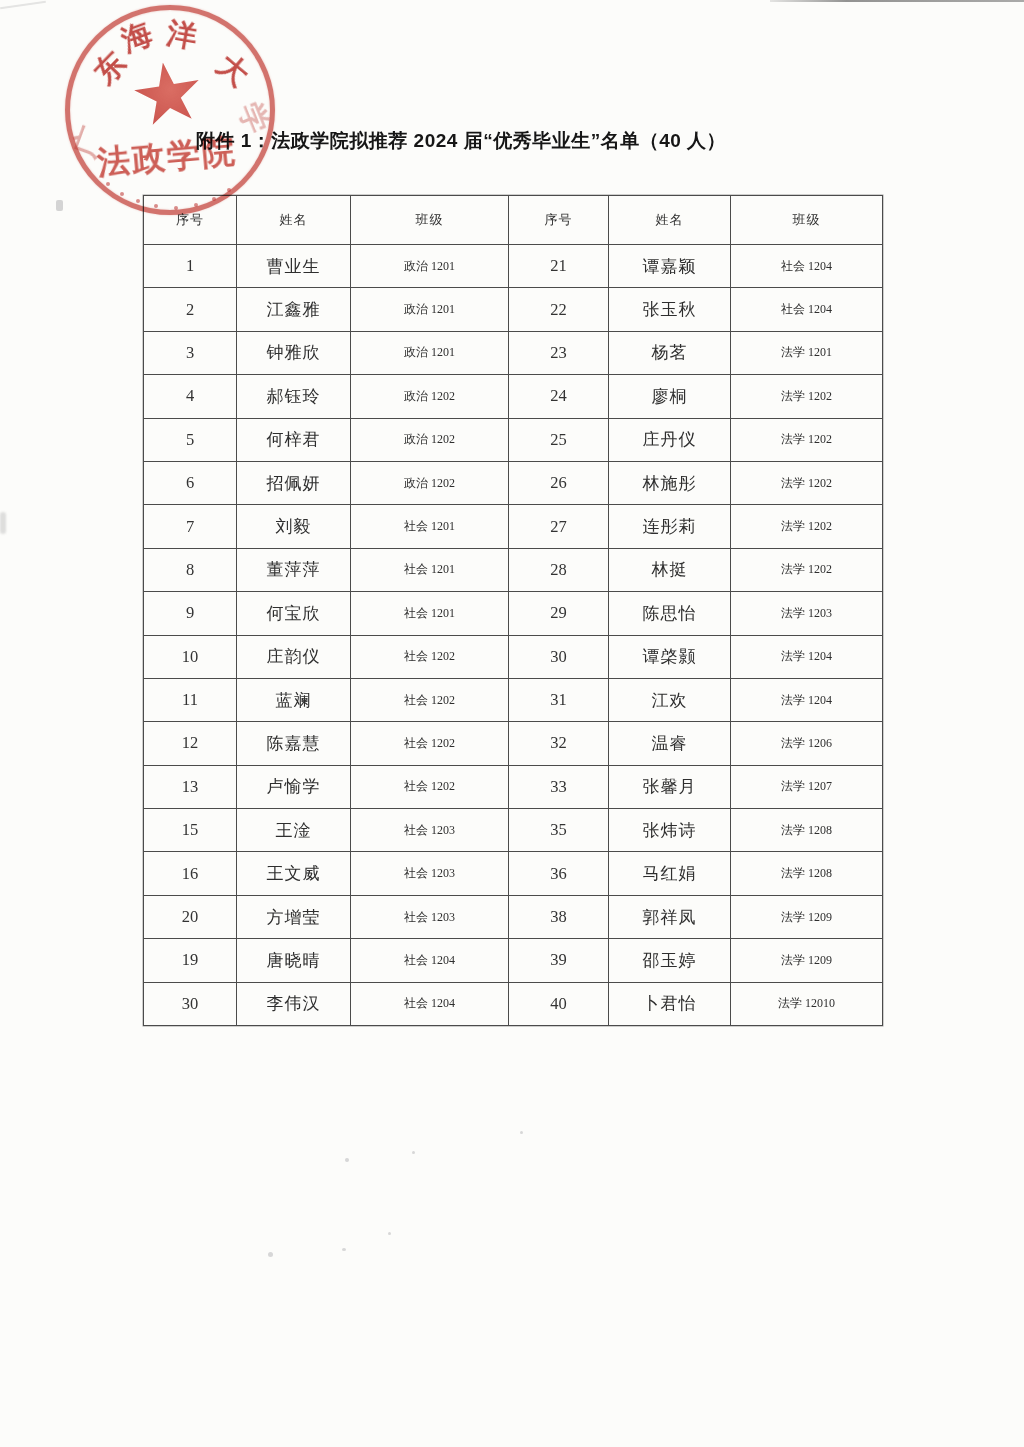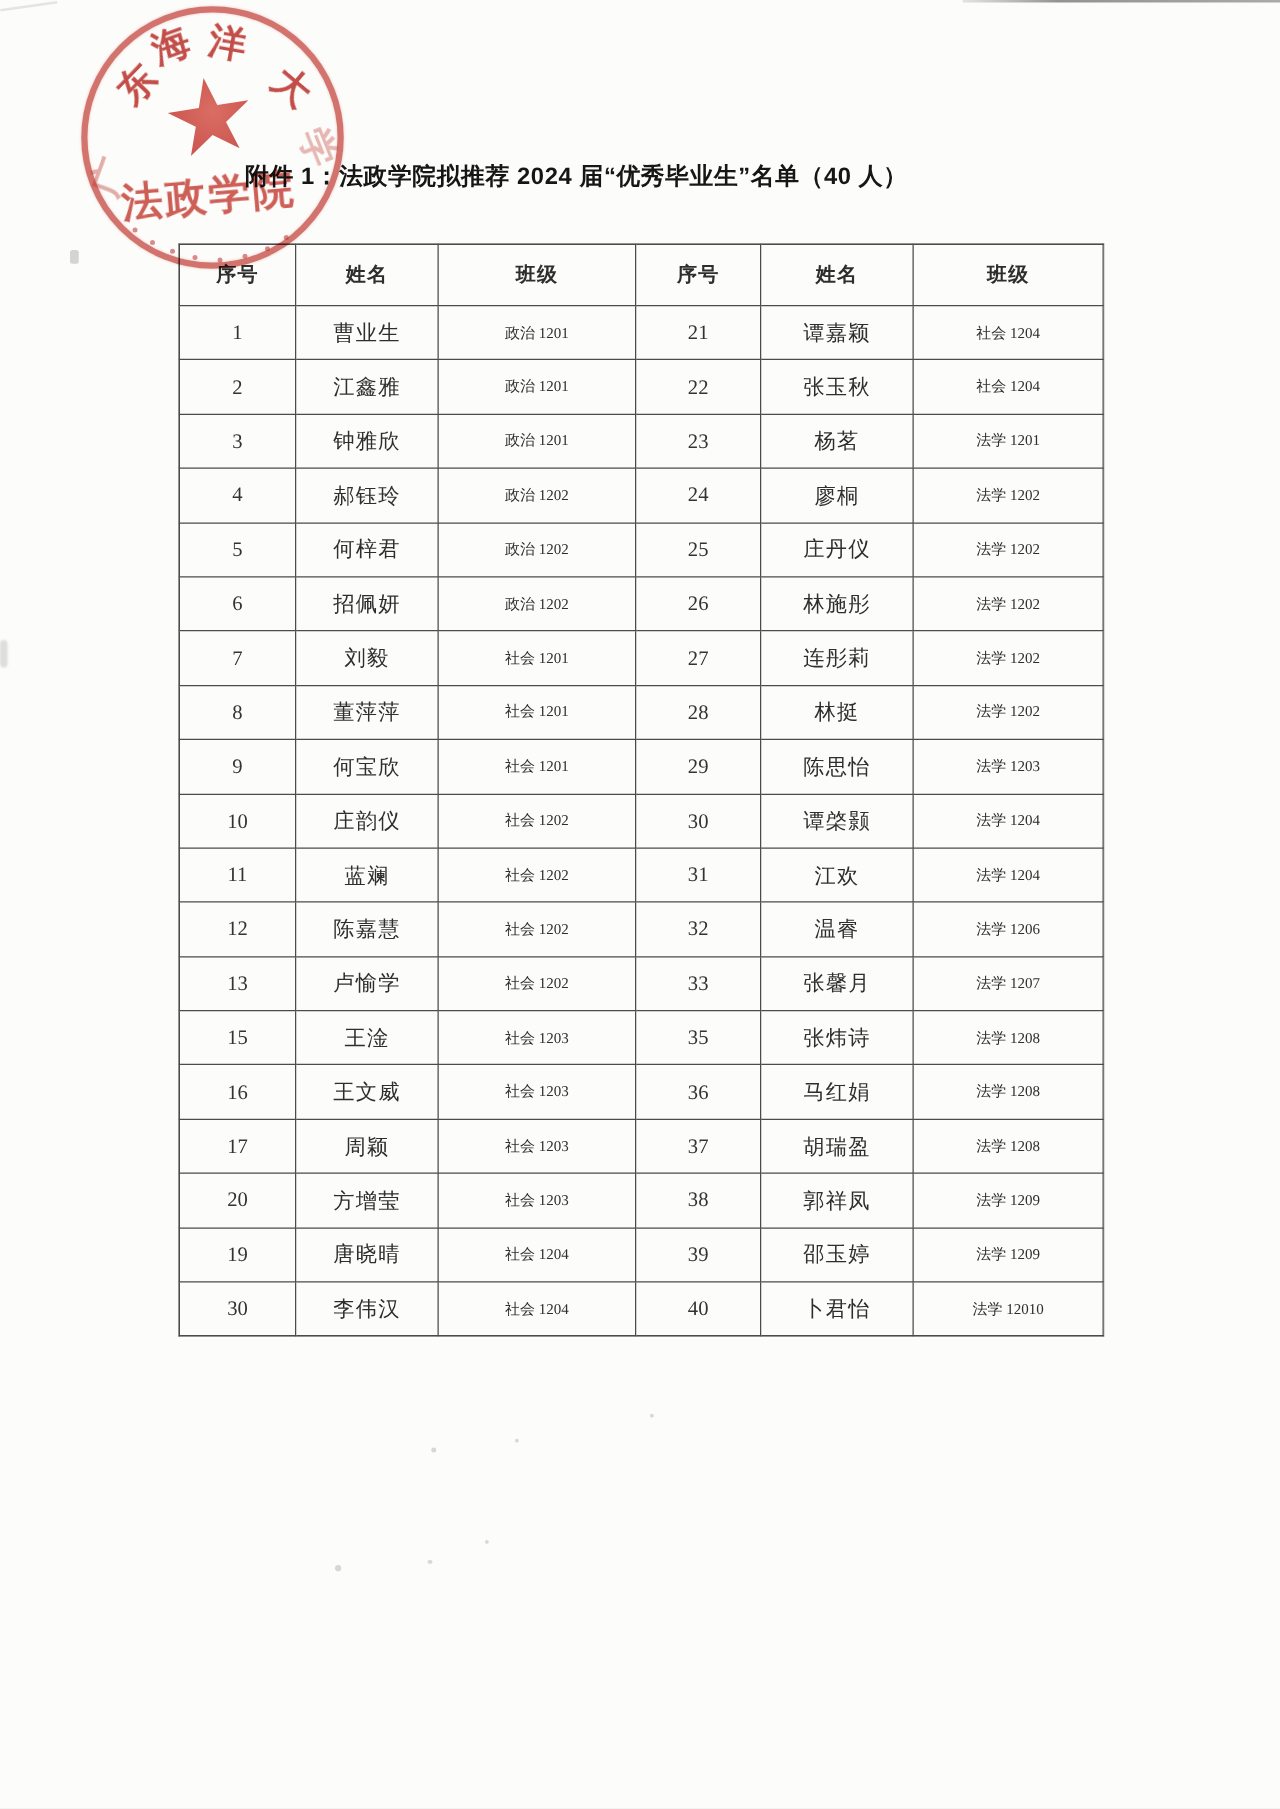--- a/index.html
+++ b/index.html
@@ -83,21 +83,21 @@
   
   .roster{
     position:absolute;left:143px;top:195px;width:739px;
     border-collapse:collapse;table-layout:fixed;
     color:#2e2e2e;z-index:1;
   }
   .roster th,.roster td{
     border:1px solid #4b4b4b;text-align:center;vertical-align:middle;
     padding:0;overflow:hidden;white-space:nowrap;
   }
-  .roster th{height:48px;font-weight:bold;font-size:16px;letter-spacing:1px;margin-top:48px;}
+  .roster th{height:48px;font-weight:normal;font-size:13px;letter-spacing:1px;margin-top:48px;}
   .roster td{height:42.4px;font-size:17px;}
   .roster td.c-no{font-size:16.5px;color:#333;}
   .roster td.c-name{letter-spacing:1px;}
   .roster td.c-class{font-size:12px;}
   .roster{box-shadow:0 0 0 .5px rgba(70,70,70,.5);}
 </style>
 </head>
 <body>
 
 <div class="page">
@@ -284,28 +284,20 @@
 
     <tr>
       <td class="c-no">16</td>
       <td class="c-name">王文威</td>
       <td class="c-class">社会 1203</td>
       <td class="c-no">36</td>
       <td class="c-name">马红娟</td>
       <td class="c-class">法学 1208</td>
     </tr>
 
-    <tr>
-      <td class="c-no">17</td>
-      <td class="c-name">周颖</td>
-      <td class="c-class">社会 1203</td>
-      <td class="c-no">37</td>
-      <td class="c-name">胡瑞盈</td>
-      <td class="c-class">法学 1208</td>
-    </tr>
 
     <tr>
       <td class="c-no">20</td>
       <td class="c-name">方增莹</td>
       <td class="c-class">社会 1203</td>
       <td class="c-no">38</td>
       <td class="c-name">郭祥凤</td>
       <td class="c-class">法学 1209</td>
     </tr>
 

